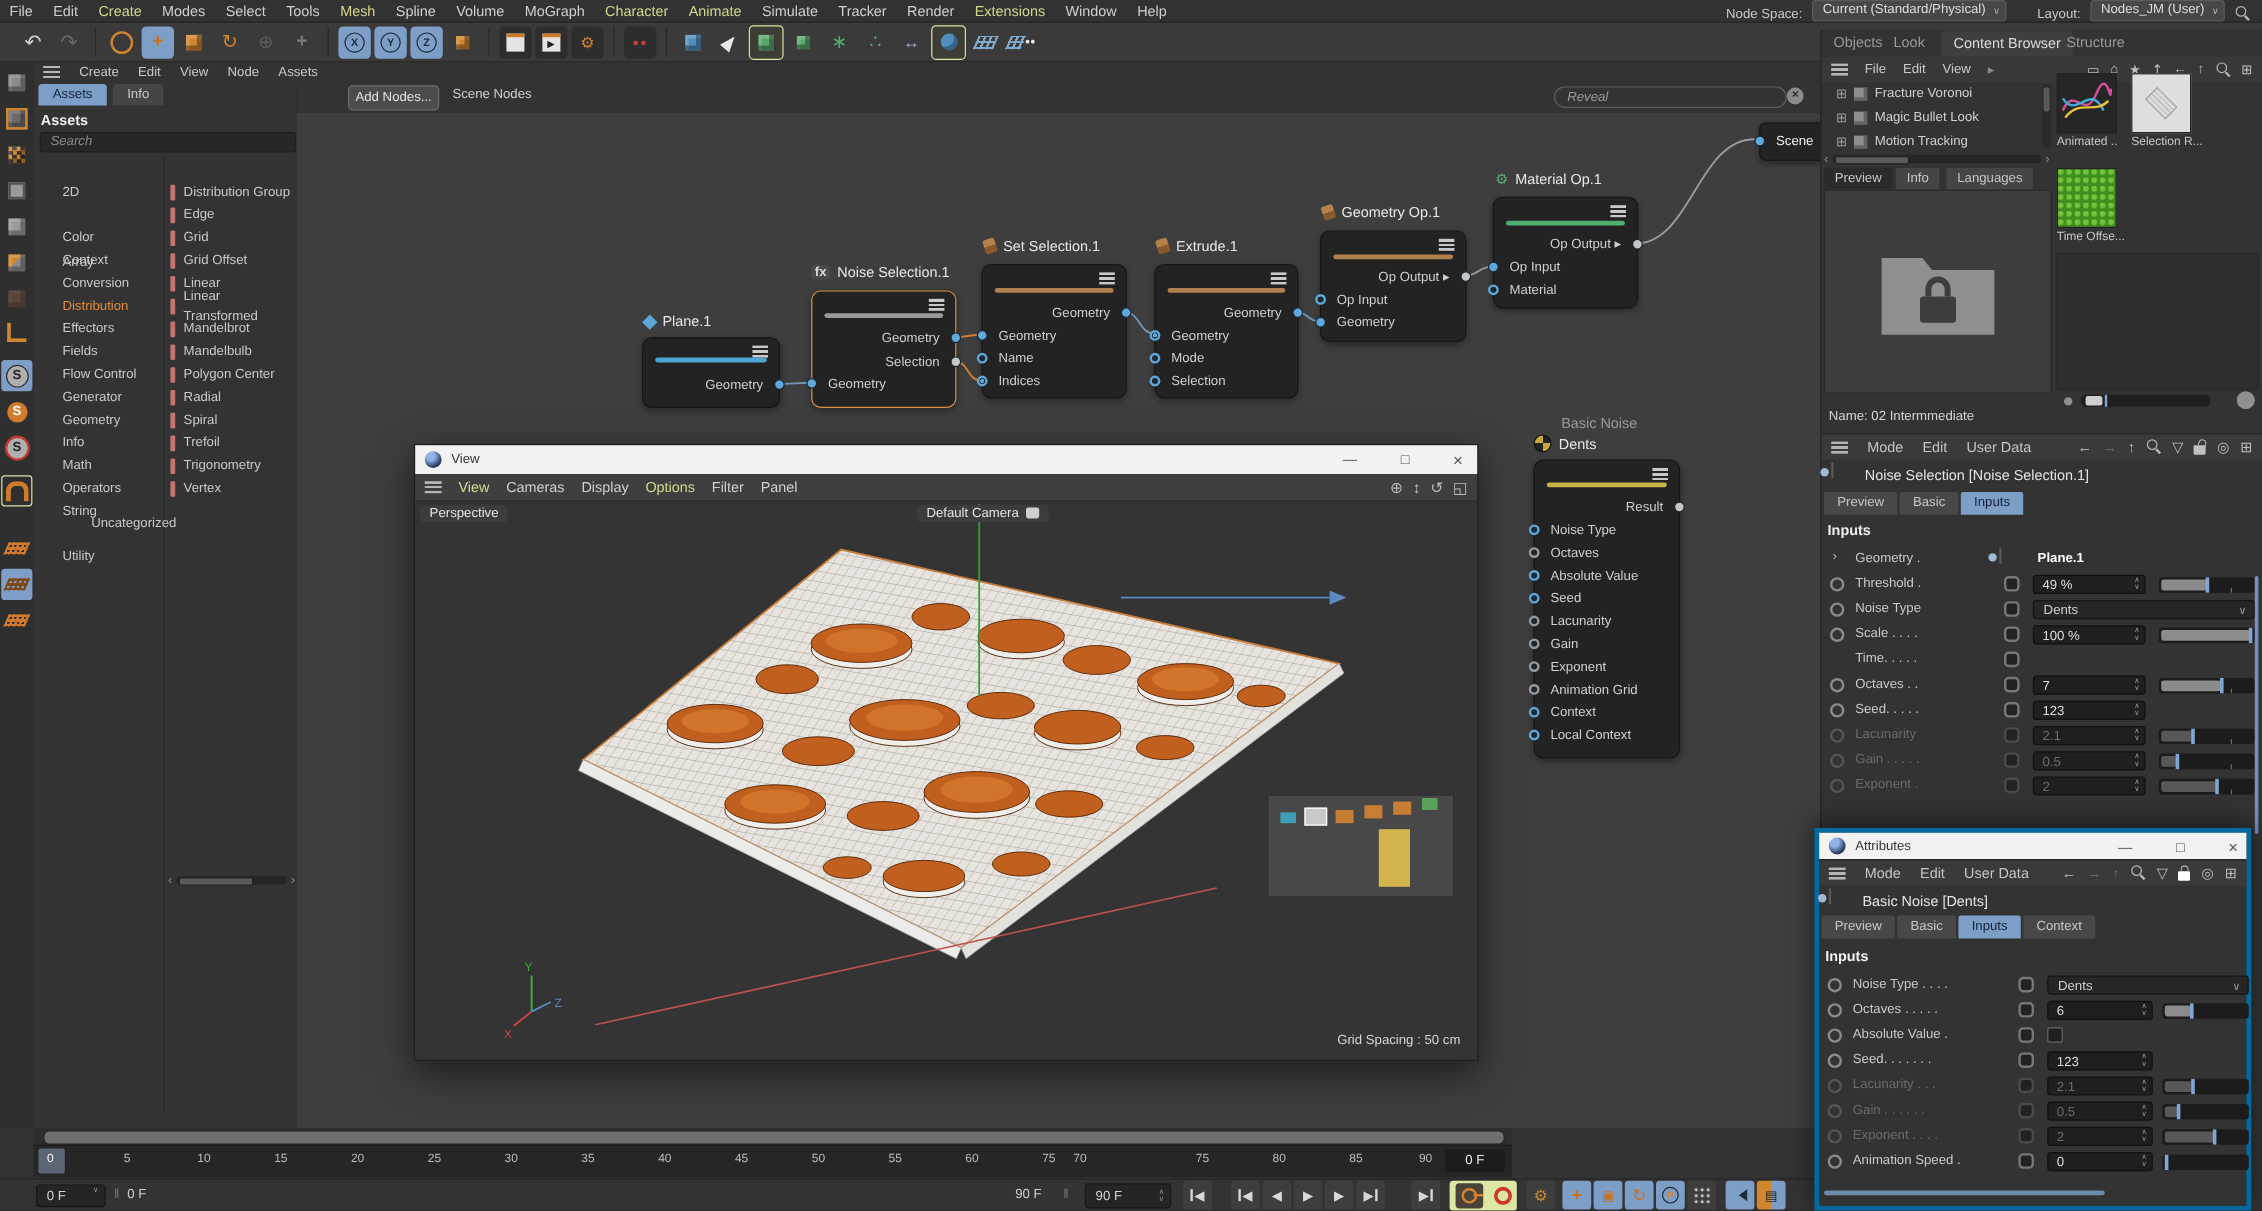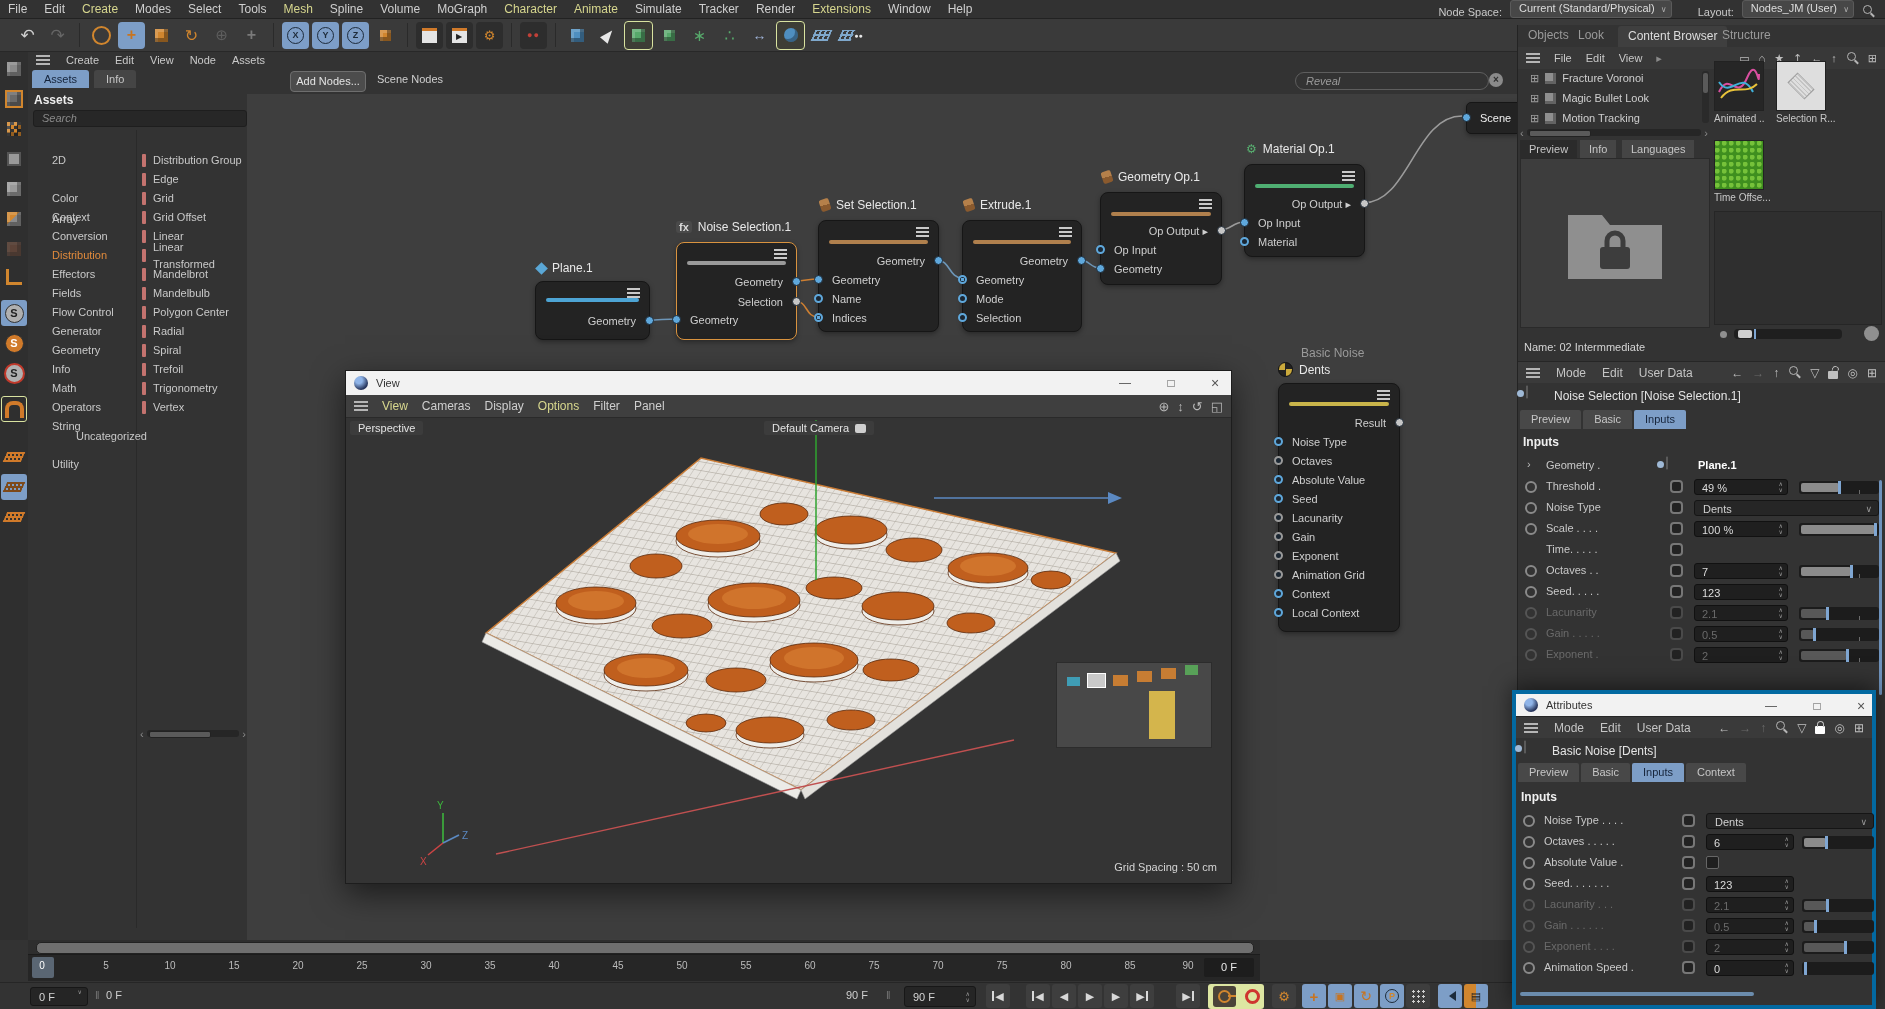--- a/index.html
+++ b/index.html
@@ -1015,21 +1015,21 @@
     <span class="num" style="left:270px;">20</span>
     <span class="num" style="left:334px;">25</span>
     <span class="num" style="left:398px;">30</span>
     <span class="num" style="left:462px;">35</span>
     <span class="num" style="left:526px;">40</span>
     <span class="num" style="left:590px;">45</span>
     <span class="num" style="left:654px;">50</span>
     <span class="num" style="left:718px;">55</span>
     <span class="num" style="left:782px;">60</span>
     <span class="num" style="left:846px;">75</span>
-    <span class="num" style="left:910px;">70</span>
+    <span class="num" style="left:872px;">70</span>
     <span class="num" style="left:974px;">75</span>
     <span class="num" style="left:1038px;">80</span>
     <span class="num" style="left:1102px;">85</span>
     <span class="num" style="left:1160px;">90</span>
     <span class="cur">0 F</span>
   </div>
   <div id="botbar">
     <span class="fbox" style="left:30px;top:4px;width:58px;position:absolute;"><span>0 F</span><span class="spin" style="right:5px;">
           <span>∨</span>
         </span></span>

